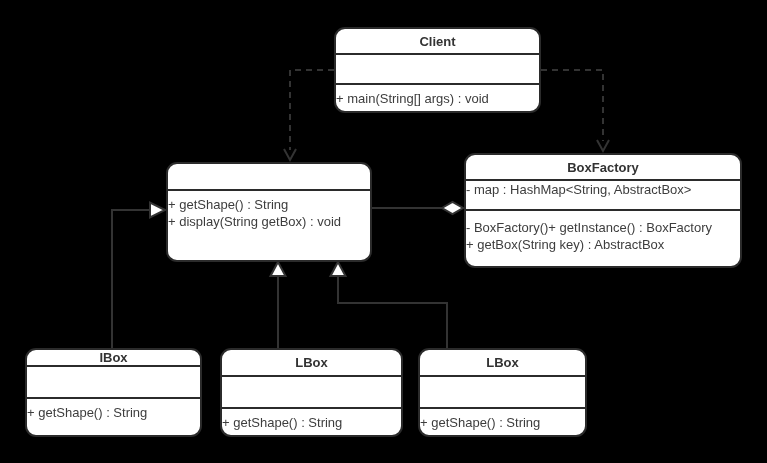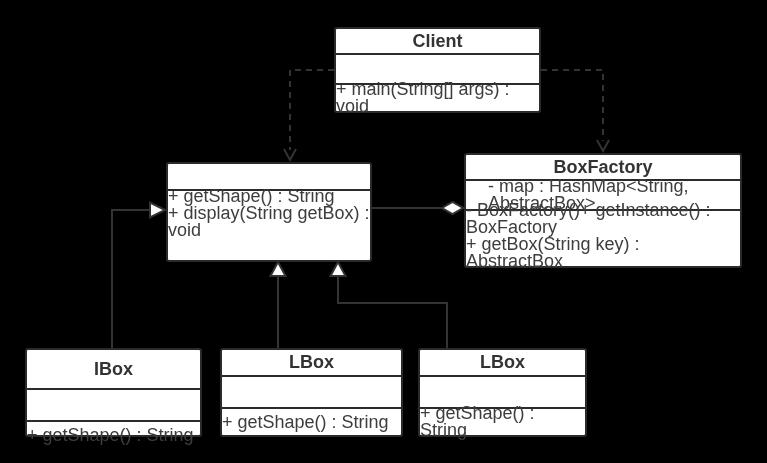--- a/index.html
+++ b/index.html
@@ -3,30 +3,30 @@
 <meta charset="utf-8">
 <style>
   html,body{margin:0;padding:0;background:#000;}
   #canvas{
     position:relative;width:767px;height:463px;background:#000000;
     font-family:"Liberation Sans",sans-serif;overflow:hidden;
   }
   #wires{position:absolute;left:0;top:0;z-index:1;}
   .uml-class{
     position:absolute;z-index:2;box-sizing:border-box;
-    background:#ffffff;border:2px solid #2b2b2b;border-radius:3px;
-    color:#3d3d3d;font-size:18px;
+    background:#ffffff;border:2px solid #2b2b2b;border-radius:11px;
+    color:#3d3d3d;font-size:13px;
   }
   .uml-title{
     box-sizing:border-box;display:flex;align-items:center;justify-content:center;
     font-weight:bold;color:#333;border-bottom:2px solid #2b2b2b;
   }
   .uml-attrs{
-    box-sizing:border-box;display:flex;flex-direction:column;justify-content:center;
-    border-bottom:2px solid #2b2b2b;padding:0 22px;
+    box-sizing:border-box;display:flex;flex-direction:column;justify-content:flex-start;
+    border-bottom:2px solid #2b2b2b;padding:0 0;
   }
   .uml-methods{
     box-sizing:border-box;display:flex;flex-direction:column;justify-content:center;
     padding:0 0;
   }
   .uml-line{line-height:17px;overflow-wrap:break-word;}
 </style>
 </head>
 <body>
 
@@ -86,21 +86,21 @@
     <div class="uml-attrs" style="height:30px;">
       <div class="uml-line">- map : HashMap&lt;String, AbstractBox&gt;</div>
     </div>
     <div class="uml-methods" style="height:49px;">
       <div class="uml-line">- BoxFactory()+ getInstance() : BoxFactory</div>
       <div class="uml-line">+ getBox(String key) : AbstractBox</div>
     </div>
   </div>
 
   <div class="uml-class" style="left:25px;top:348px;width:177px;height:89px;">
-    <div class="uml-title" style="height:40px;">IBox</div>
+    <div class="uml-title" style="height:17px;">IBox</div>
     <div class="uml-attrs" style="height:32px;"></div>
     <div class="uml-methods" style="height:26px;">
       <div class="uml-line">+ getShape() : String</div>
     </div>
   </div>
 
   <div class="uml-class" style="left:220px;top:348px;width:183px;height:89px;">
     <div class="uml-title" style="height:27px;">LBox</div>
     <div class="uml-attrs" style="height:32px;"></div>
     <div class="uml-methods" style="height:26px;">

